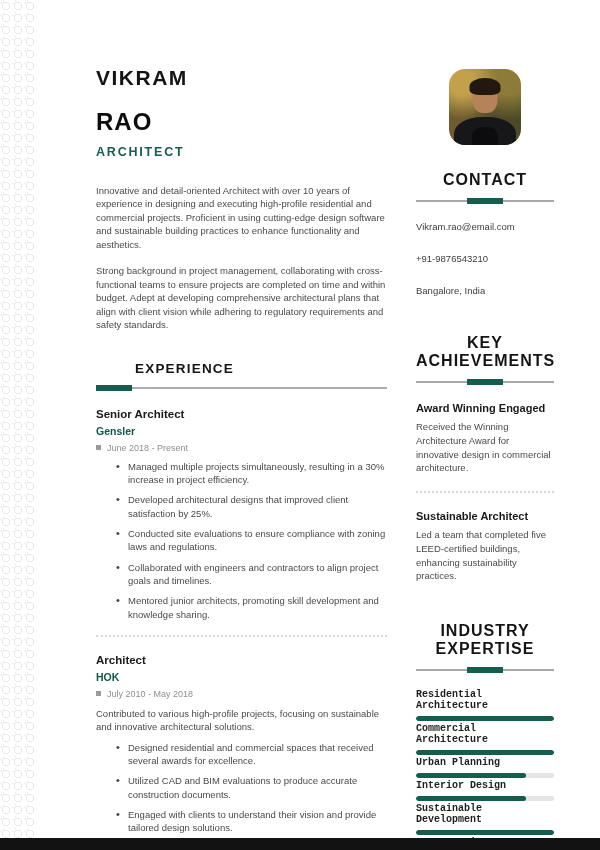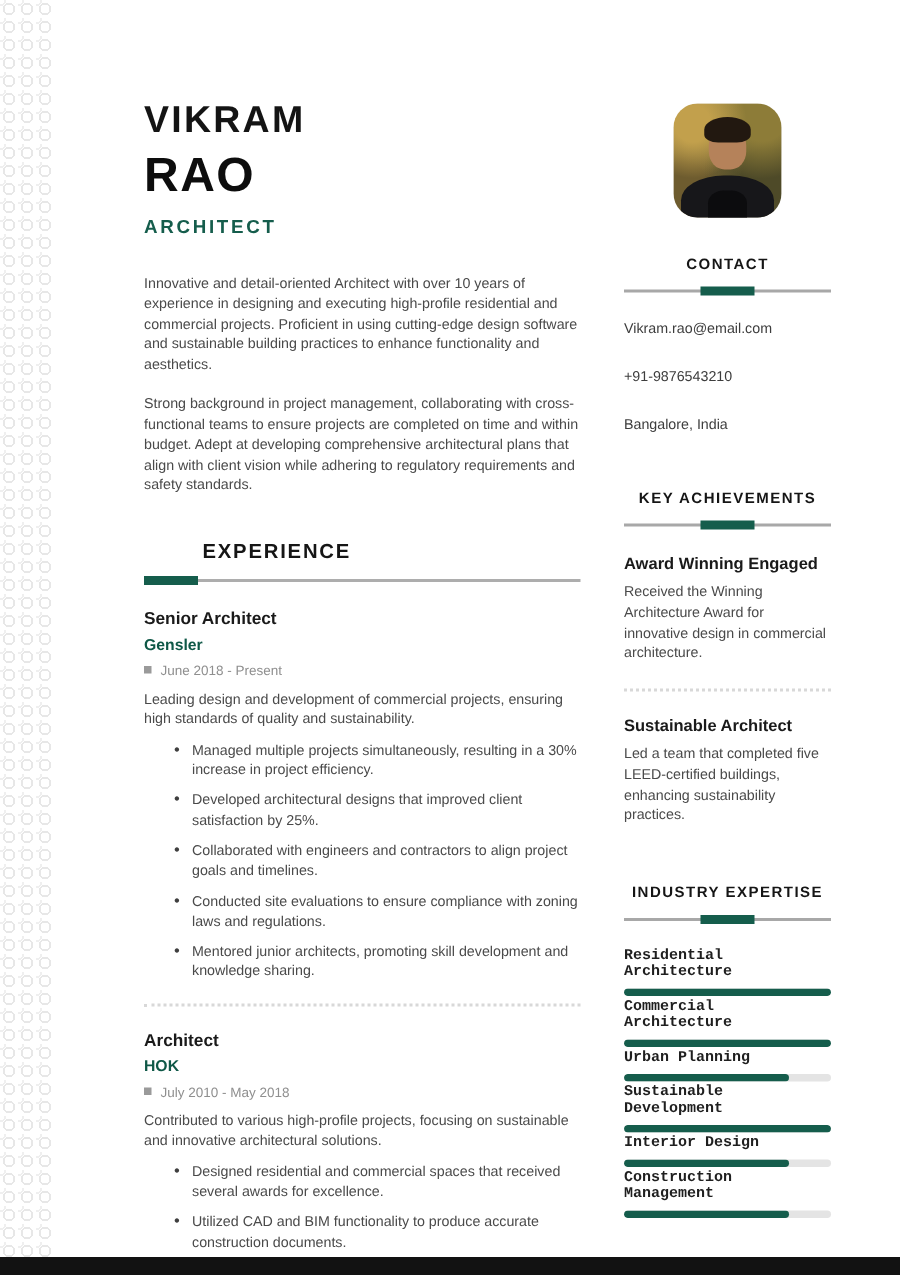--- a/index.html
+++ b/index.html
@@ -19,22 +19,22 @@
     background-image:
       radial-gradient(circle at 6px 6px, rgba(0,0,0,0) 3px, #e7e7e7 3px, #e7e7e7 4.2px, rgba(0,0,0,0) 4.2px),
       radial-gradient(circle at 0px 0px, rgba(0,0,0,0) 3px, #efefef 3px, #efefef 4.2px, rgba(0,0,0,0) 4.2px);
     background-size:12px 12px;
   }
 
   .bottom-bar { position:absolute; left:0; bottom:0; width:600px; height:12px; background:#121212; }
 
   
   .left-col { position:absolute; left:96px; top:0; width:291px; }
-  .first-name { margin-top:66px; font-size:25px; font-weight:600; letter-spacing:1.5px; color:#141414; }
-  .last-name  { margin-top:3px; font-size:32px; font-weight:800; letter-spacing:1px; color:#0d0d0d; }
+  .first-name { margin-top:66px; font-size:21px; font-weight:600; letter-spacing:1.5px; color:#141414; }
+  .last-name  { margin-top:18px; font-size:24px; font-weight:800; letter-spacing:1px; color:#0d0d0d; }
   .job-title  { margin-top:9px; font-size:12.5px; font-weight:600; letter-spacing:1.8px; color:#155d4c; }
 
   .summary { margin-top:25px; }
   .summary p { font-size:9.5px; line-height:1.42; color:#4a4a4a; margin-bottom:13px; }
 
   .section-heading-left {
     margin-top:29px; font-size:13.5px; font-weight:800; letter-spacing:1.2px; color:#151515;padding-left:39px;
   }
   .divider-left { margin-top:9px; position:relative; height:6px; }
   .divider-left .line  { position:absolute; left:0; right:0; top:2px; height:2px; background:#adadad; }
@@ -71,21 +71,21 @@
   .photo .body { position:absolute; bottom:-8px; left:50%; transform:translateX(-50%);
     width:62px; height:36px; background:#17171a; border-radius:46% 46% 0 0; }
   .photo .shirt { position:absolute; bottom:-4px; left:50%; transform:translateX(-50%);
     width:26px; height:22px; background:#0c0c0e; border-radius:40% 40% 0 0; }
   .photo .face { position:absolute; top:15px; left:50%; transform:translateX(-50%);
     width:25px; height:29px; background:#b5825a; border-radius:46% 46% 42% 42%; }
   .photo .hair { position:absolute; top:9px; left:50%; transform:translateX(-50%);
     width:31px; height:17px; background:#221810; border-radius:50% 50% 30% 30%; }
 
   .section-heading-right {
-    margin-top:26px; text-align:center; font-size:10px; font-weight:800;
+    margin-top:26px; text-align:center; font-size:16px; font-weight:800;
     letter-spacing:1px; color:#151515;
   }
   .divider-right { margin-top:9px; position:relative; height:6px; }
   .divider-right .line   { position:absolute; left:0; right:0; top:2px; height:1.5px; background:#a8a8a8; }
   .divider-right .accent { position:absolute; left:50%; transform:translateX(-50%); top:0; width:36px; height:6px; background:#155d4c; }
 
   .contact-items { margin-top:17px; }
   .contact-item { font-size:9.5px; color:#3d3d3d; margin-bottom:21px; }
 
   .ach-item { margin-top:17px; }
@@ -123,43 +123,42 @@
       <div class="accent"></div>
     </div>
 
     <div class="job">
       <div class="job-role">Senior Architect</div>
       <div class="job-company">Gensler</div>
       <div class="job-dates">
         <span class="date-square"></span>
         <span>June 2018 - Present</span>
       </div>
-      <div class="job-desc">Leading design and development of commercial projects, ensuring high standards of quality and sustainability.</div>
       <ul class="job-bullets">
         <li>Managed multiple projects simultaneously, resulting in a 30% increase in project efficiency.</li>
         <li>Developed architectural designs that improved client satisfaction by 25%.</li>
+        <li>Conducted site evaluations to ensure compliance with zoning laws and regulations.</li>
         <li>Collaborated with engineers and contractors to align project goals and timelines.</li>
-        <li>Conducted site evaluations to ensure compliance with zoning laws and regulations.</li>
         <li>Mentored junior architects, promoting skill development and knowledge sharing.</li>
       </ul>
     </div>
 
     <div class="dotted-divider"></div>
 
     <div class="job">
       <div class="job-role">Architect</div>
       <div class="job-company">HOK</div>
       <div class="job-dates">
         <span class="date-square"></span>
         <span>July 2010 - May 2018</span>
       </div>
       <div class="job-desc">Contributed to various high-profile projects, focusing on sustainable and innovative architectural solutions.</div>
       <ul class="job-bullets">
         <li>Designed residential and commercial spaces that received several awards for excellence.</li>
-        <li>Utilized CAD and BIM functionality to produce accurate construction documents.</li>
+        <li>Utilized CAD and BIM evaluations to produce accurate construction documents.</li>
         <li>Engaged with clients to understand their vision and provide tailored design solutions.</li>
 
       </ul>
     </div>
   </div>
 
   <div class="right-col">
     <div class="photo">
       <div class="body"></div>
       <div class="shirt"></div>
@@ -211,29 +210,29 @@
           <div class="skill-fill" style="width: 100%;"></div>
         </div>
       </div>
       <div class="skill">
         <div class="skill-name">Urban Planning</div>
         <div class="skill-track">
           <div class="skill-fill" style="width: 80%;"></div>
         </div>
       </div>
       <div class="skill">
+        <div class="skill-name">Interior Design</div>
+        <div class="skill-track">
+          <div class="skill-fill" style="width: 80%;"></div>
+        </div>
+      </div>
+      <div class="skill">
         <div class="skill-name">Sustainable Development</div>
         <div class="skill-track">
           <div class="skill-fill" style="width: 100%;"></div>
-        </div>
-      </div>
-      <div class="skill">
-        <div class="skill-name">Interior Design</div>
-        <div class="skill-track">
-          <div class="skill-fill" style="width: 80%;"></div>
         </div>
       </div>
       <div class="skill">
         <div class="skill-name">Construction Management</div>
         <div class="skill-track">
           <div class="skill-fill" style="width: 80%;"></div>
         </div>
       </div>
     </div>
   </div>

